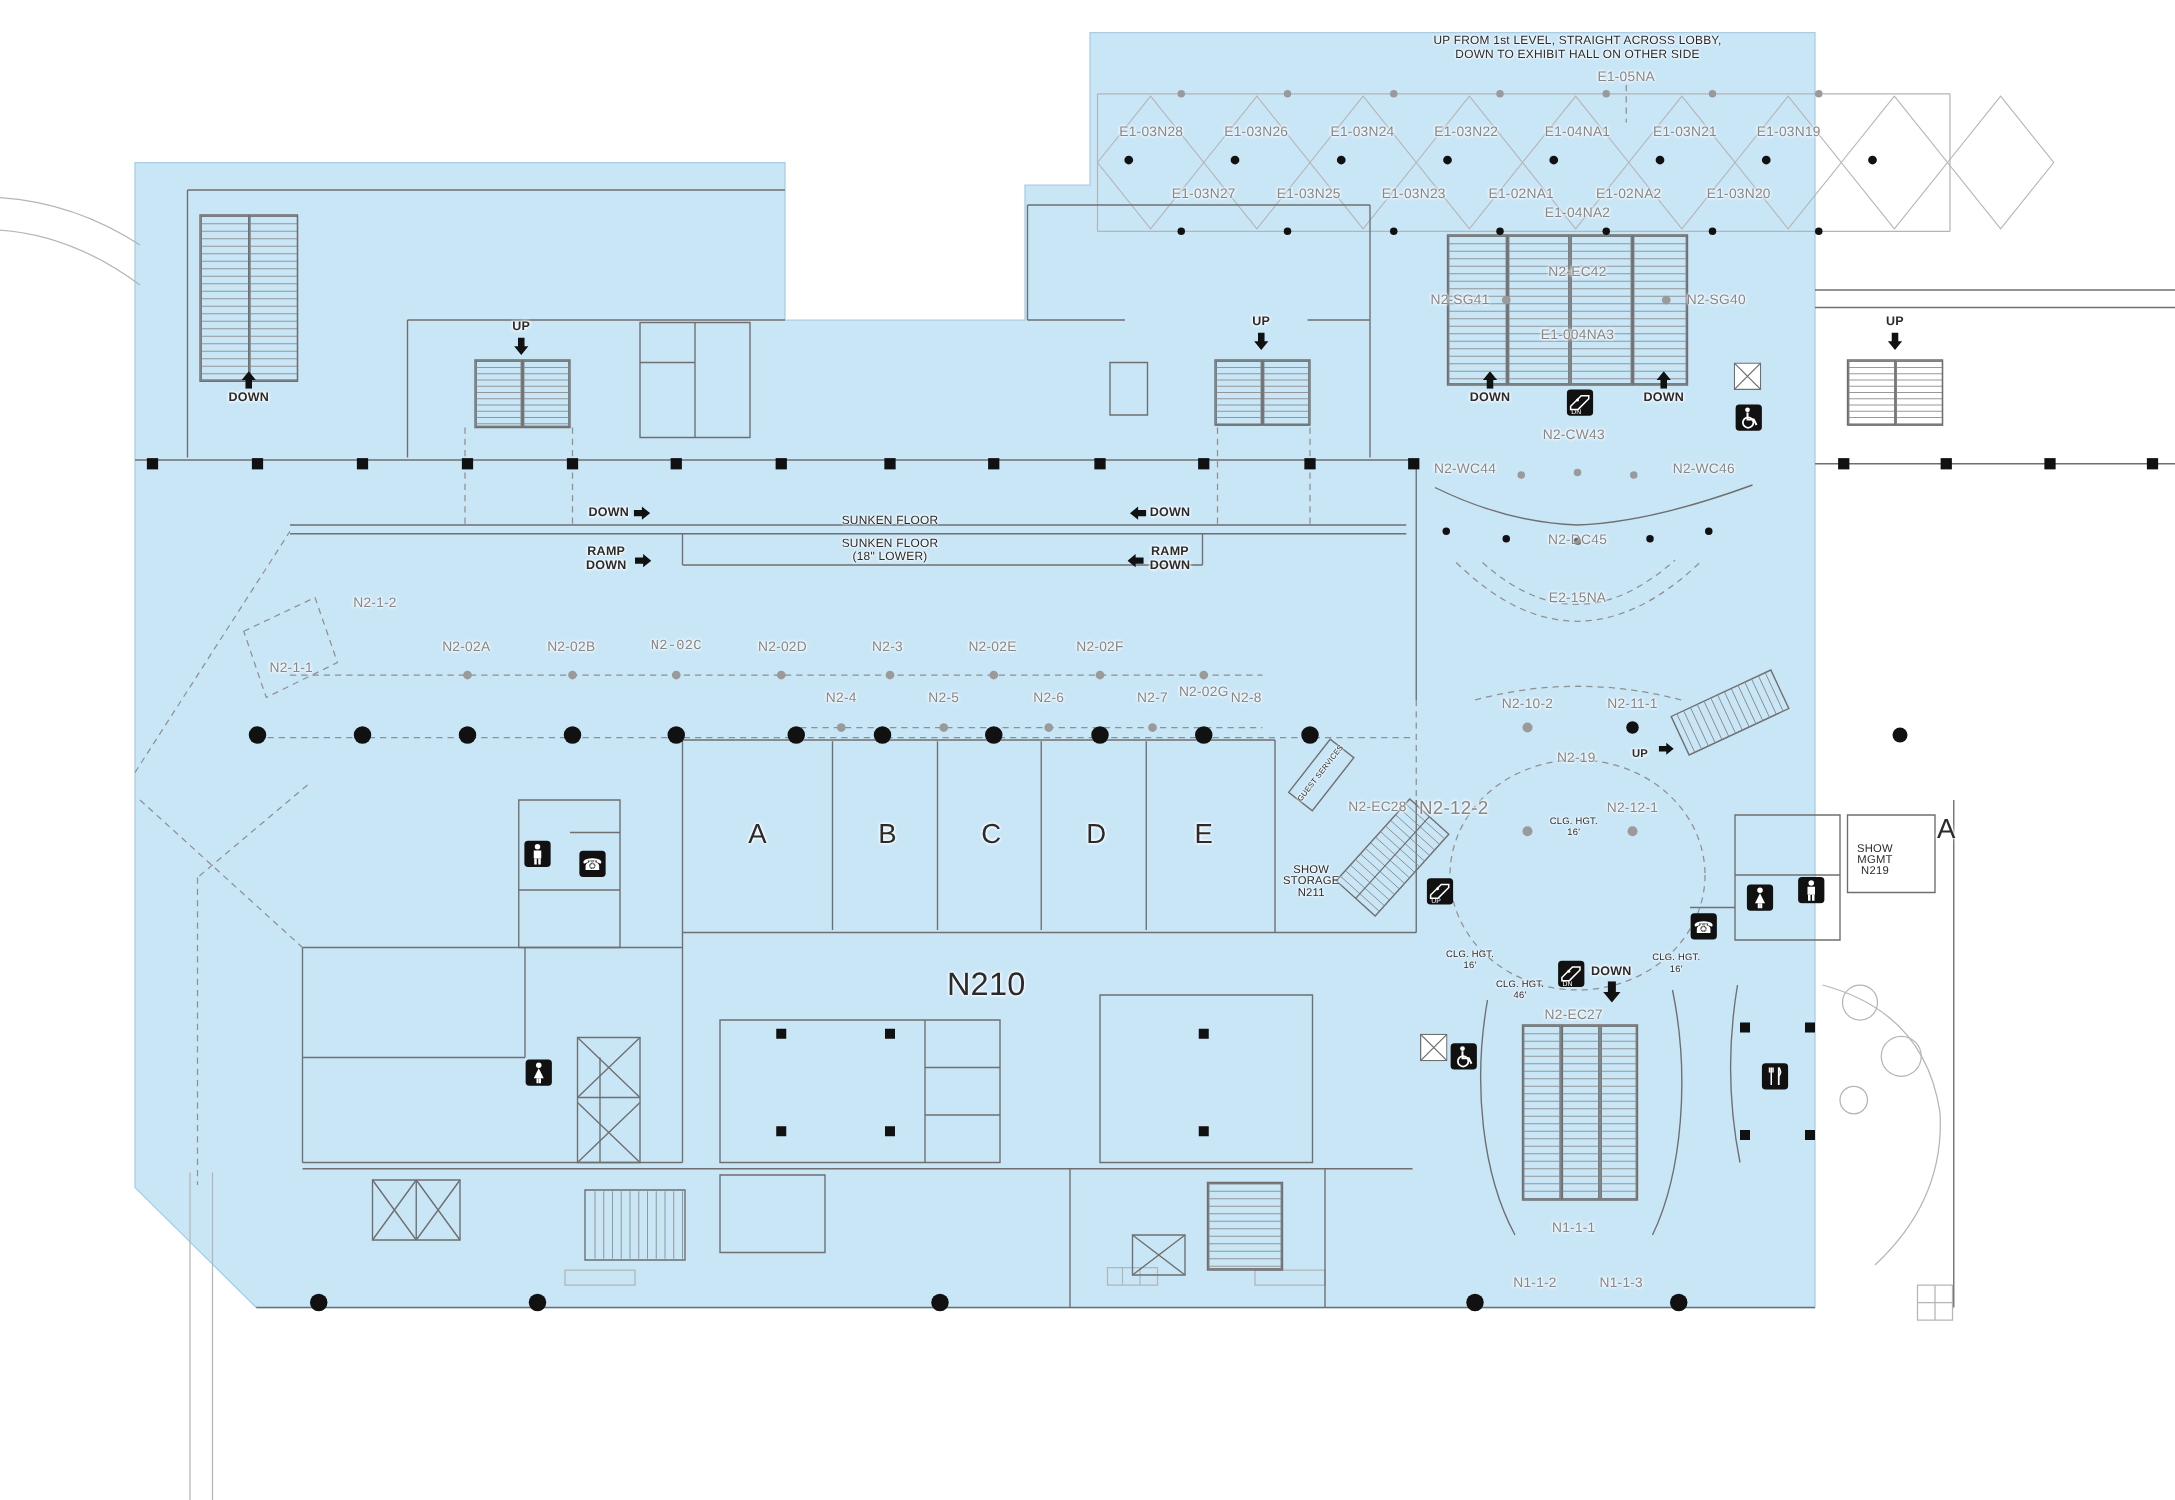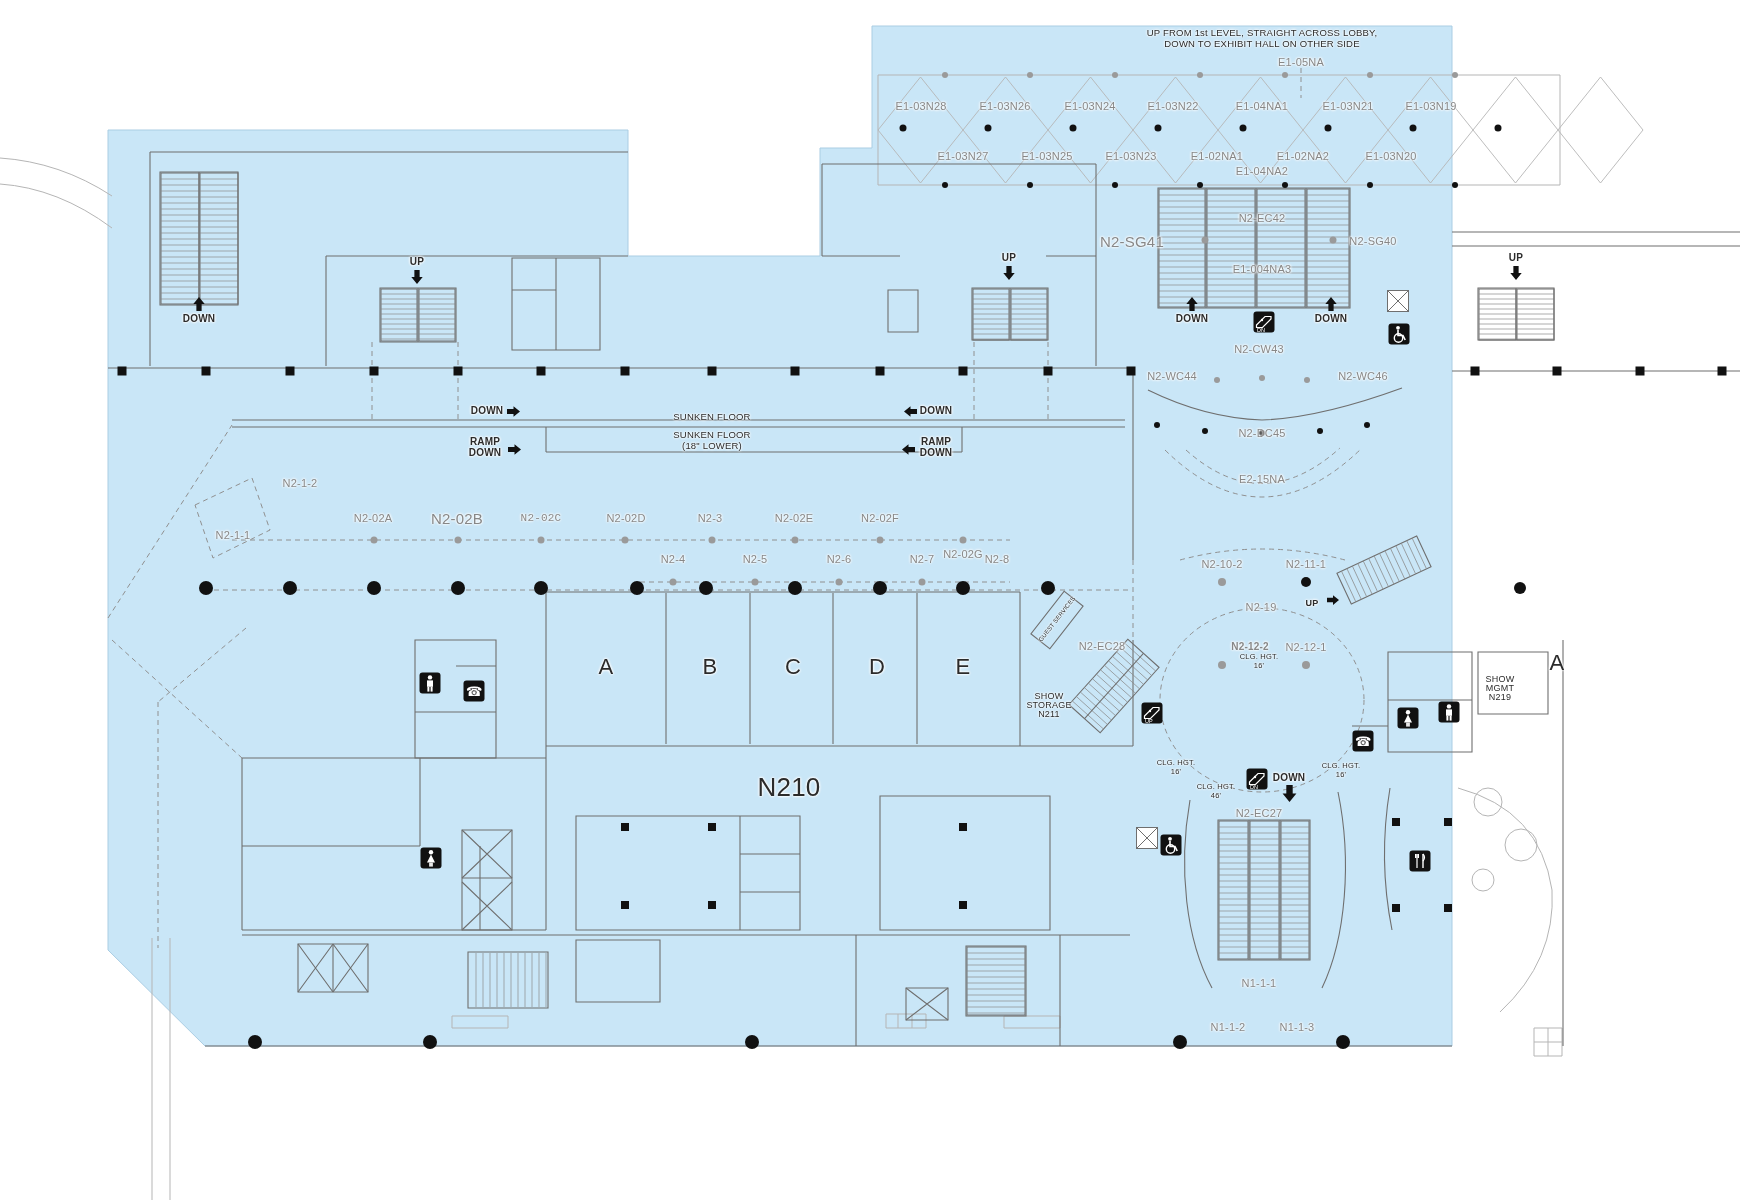--- a/index.html
+++ b/index.html
@@ -721,21 +721,21 @@
       <div class="lbl g" style="left: 1348px; top: 106px; font-size: 11px; transform: translate(-50%, -50%);">E1-03N21</div>
       <div class="lbl g" style="left: 1431px; top: 106px; font-size: 11px; transform: translate(-50%, -50%);">E1-03N19</div>
       <div class="lbl g" style="left: 963px; top: 156px; font-size: 11px; transform: translate(-50%, -50%);">E1-03N27</div>
       <div class="lbl g" style="left: 1047px; top: 156px; font-size: 11px; transform: translate(-50%, -50%);">E1-03N25</div>
       <div class="lbl g" style="left: 1131px; top: 156px; font-size: 11px; transform: translate(-50%, -50%);">E1-03N23</div>
       <div class="lbl g" style="left: 1217px; top: 156px; font-size: 11px; transform: translate(-50%, -50%);">E1-02NA1</div>
       <div class="lbl g" style="left: 1303px; top: 156px; font-size: 11px; transform: translate(-50%, -50%);">E1-02NA2</div>
       <div class="lbl g" style="left: 1391px; top: 156px; font-size: 11px; transform: translate(-50%, -50%);">E1-03N20</div>
       <div class="lbl g" style="left: 1262px; top: 171px; font-size: 11px; transform: translate(-50%, -50%);">E1-04NA2</div>
       <div class="lbl g" style="left: 1262px; top: 218px; font-size: 11px; transform: translate(-50%, -50%);">N2-EC42</div>
-      <div class="lbl g" style="left: 1132px; top: 241px; font-size: 15px; transform: translate(-50%, -50%);">N2-SG41</div>
+      <div class="lbl g" style="left: 1168px; top: 241px; font-size: 11px; transform: translate(-50%, -50%);">N2-SG41</div>
       <div class="lbl g" style="left: 1373px; top: 241px; font-size: 11px; transform: translate(-50%, -50%);">N2-SG40</div>
       <div class="lbl g" style="left: 1262px; top: 269px; font-size: 11px; transform: translate(-50%, -50%);">E1-004NA3</div>
       <div class="lbl d b" style="left: 417px; top: 262px; font-size: 10px; transform: translate(-50%, -50%);">UP</div>
       <div class="lbl d b" style="left: 1009px; top: 258px; font-size: 10px; transform: translate(-50%, -50%);">UP</div>
       <div class="lbl d b" style="left: 1516px; top: 258px; font-size: 10px; transform: translate(-50%, -50%);">UP</div>
       <div class="lbl d b" style="left: 199px; top: 319px; font-size: 10px; transform: translate(-50%, -50%);">DOWN</div>
       <div class="lbl d b" style="left: 1192px; top: 319px; font-size: 10px; transform: translate(-50%, -50%);">DOWN</div>
       <div class="lbl d b" style="left: 1331px; top: 319px; font-size: 10px; transform: translate(-50%, -50%);">DOWN</div>
       <div class="lbl g" style="left: 1259px; top: 349px; font-size: 11px; transform: translate(-50%, -50%);">N2-CW43</div>
       <div class="lbl g" style="left: 1172px; top: 376px; font-size: 11px; transform: translate(-50%, -50%);">N2-WC44</div>
@@ -746,38 +746,38 @@
       <div class="lbl d" style="left: 712px; top: 435px; font-size: 9.5px; transform: translate(-50%, -50%);">SUNKEN FLOOR</div>
       <div class="lbl d" style="left: 712px; top: 446px; font-size: 9.5px; transform: translate(-50%, -50%);">(18" LOWER)</div>
       <div class="lbl d b" style="left: 485px; top: 442px; font-size: 10px; transform: translate(-50%, -50%);">RAMP</div>
       <div class="lbl d b" style="left: 485px; top: 453px; font-size: 10px; transform: translate(-50%, -50%);">DOWN</div>
       <div class="lbl d b" style="left: 936px; top: 442px; font-size: 10px; transform: translate(-50%, -50%);">RAMP</div>
       <div class="lbl d b" style="left: 936px; top: 453px; font-size: 10px; transform: translate(-50%, -50%);">DOWN</div>
       <div class="lbl g" style="left: 1262px; top: 433px; font-size: 11px; transform: translate(-50%, -50%);">N2-DC45</div>
       <div class="lbl g" style="left: 1262px; top: 479px; font-size: 11px; transform: translate(-50%, -50%);">E2-15NA</div>
       <div class="lbl g" style="left: 300px; top: 483px; font-size: 11px; transform: translate(-50%, -50%);">N2-1-2</div>
       <div class="lbl g" style="left: 373px; top: 518px; font-size: 11px; transform: translate(-50%, -50%);">N2-02A</div>
-      <div class="lbl g" style="left: 457px; top: 518px; font-size: 15px; transform: translate(-50%, -50%); text-align: right;">N2-02B</div>
+      <div class="lbl g" style="left: 457px; top: 518px; font-size: 11px; transform: translate(-50%, -50%); text-align: right;">N2-02B</div>
       <div class="lbl g" style="left: 541px; top: 518px; font-size: 11px; transform: translate(-50%, -50%); font-family: Liberation Mono, monospace;">N2-02C</div>
       <div class="lbl g" style="left: 626px; top: 518px; font-size: 11px; transform: translate(-50%, -50%);">N2-02D</div>
       <div class="lbl g" style="left: 710px; top: 518px; font-size: 11px; transform: translate(-50%, -50%);">N2-3</div>
       <div class="lbl g" style="left: 794px; top: 518px; font-size: 11px; transform: translate(-50%, -50%);">N2-02E</div>
       <div class="lbl g" style="left: 880px; top: 518px; font-size: 11px; transform: translate(-50%, -50%);">N2-02F</div>
       <div class="lbl g" style="left: 963px; top: 518px; font-size: 11px; transform: translate(-50%, -50%); margin-top: 36px;">N2-02G</div>
       <div class="lbl g" style="left: 233px; top: 535px; font-size: 11px; transform: translate(-50%, -50%);">N2-1-1</div>
       <div class="lbl g" style="left: 673px; top: 559px; font-size: 11px; transform: translate(-50%, -50%);">N2-4</div>
       <div class="lbl g" style="left: 755px; top: 559px; font-size: 11px; transform: translate(-50%, -50%);">N2-5</div>
       <div class="lbl g" style="left: 839px; top: 559px; font-size: 11px; transform: translate(-50%, -50%);">N2-6</div>
       <div class="lbl g" style="left: 922px; top: 559px; font-size: 11px; transform: translate(-50%, -50%);">N2-7</div>
       <div class="lbl g" style="left: 997px; top: 559px; font-size: 11px; transform: translate(-50%, -50%);">N2-8</div>
       <div class="lbl g" style="left: 1222px; top: 564px; font-size: 11px; transform: translate(-50%, -50%);">N2-10-2</div>
       <div class="lbl g" style="left: 1306px; top: 564px; font-size: 11px; transform: translate(-50%, -50%);">N2-11-1</div>
       <div class="lbl g" style="left: 1261px; top: 607px; font-size: 11px; transform: translate(-50%, -50%);">N2-19</div>
       <div class="lbl d b" style="left: 1312px; top: 603px; font-size: 9px; transform: translate(-50%, -50%);">UP</div>
-      <div class="lbl g" style="left: 1250px; top: 647px; font-size: 10px; transform: translate(-50%, -50%); font-weight: bold;">N2-12-2</div>
+      <div class="lbl g" style="left: 1163px; top: 647px; font-size: 15px; transform: translate(-50%, -50%);">N2-12-2</div>
       <div class="lbl g" style="left: 1306px; top: 647px; font-size: 11px; transform: translate(-50%, -50%);">N2-12-1</div>
       <div class="lbl g" style="left: 1102px; top: 646px; font-size: 11px; transform: translate(-50%, -50%);">N2-EC28</div>
       <div class="lbl d" style="left: 1057px; top: 619px; font-size: 6px; transform: translate(-50%, -50%) rotate(-52deg);">GUEST SERVICES</div>
       <div class="lbl d" style="left: 606px; top: 667px; font-size: 22px; transform: translate(-50%, -50%);">A</div>
       <div class="lbl d" style="left: 710px; top: 667px; font-size: 22px; transform: translate(-50%, -50%);">B</div>
       <div class="lbl d" style="left: 793px; top: 667px; font-size: 22px; transform: translate(-50%, -50%);">C</div>
       <div class="lbl d" style="left: 877px; top: 667px; font-size: 22px; transform: translate(-50%, -50%);">D</div>
       <div class="lbl d" style="left: 963px; top: 667px; font-size: 22px; transform: translate(-50%, -50%);">E</div>
       <div class="lbl d" style="left: 1557px; top: 663px; font-size: 22px; transform: translate(-50%, -50%);">A</div>
       <div class="lbl d" style="left: 1259px; top: 657px; font-size: 7.5px; transform: translate(-50%, -50%);">CLG. HGT.</div>

